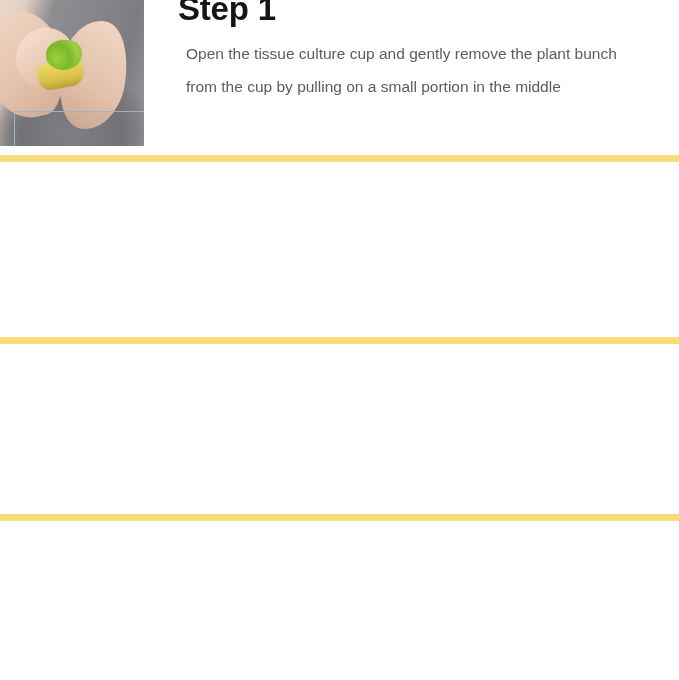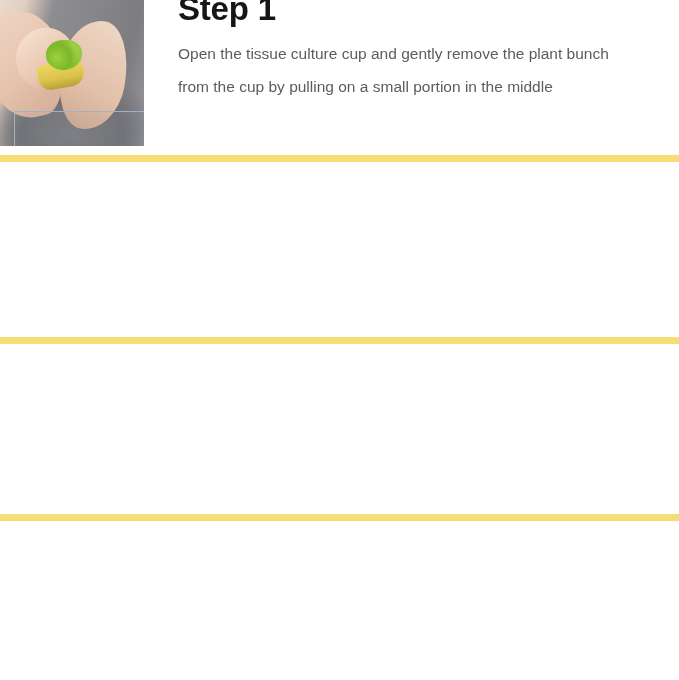--- a/index.html
+++ b/index.html
@@ -180,21 +180,21 @@
     margin: 0;
     font-family: "Liberation Sans", sans-serif;
     font-size: 33px;
     font-weight: 700;
     color: #161616;
     letter-spacing: -0.2px;
     line-height: 1.05;
     white-space: nowrap;
   }
   .step-body {
-    margin: 0;
+    margin: 8px;
     font-family: "Liberation Sans", sans-serif;
     font-size: 15.5px;
     font-weight: 400;
     color: #5c5c5c;
     line-height: 2.15;
   }
 
   
   #text-step-1 {
     left: 178px;

